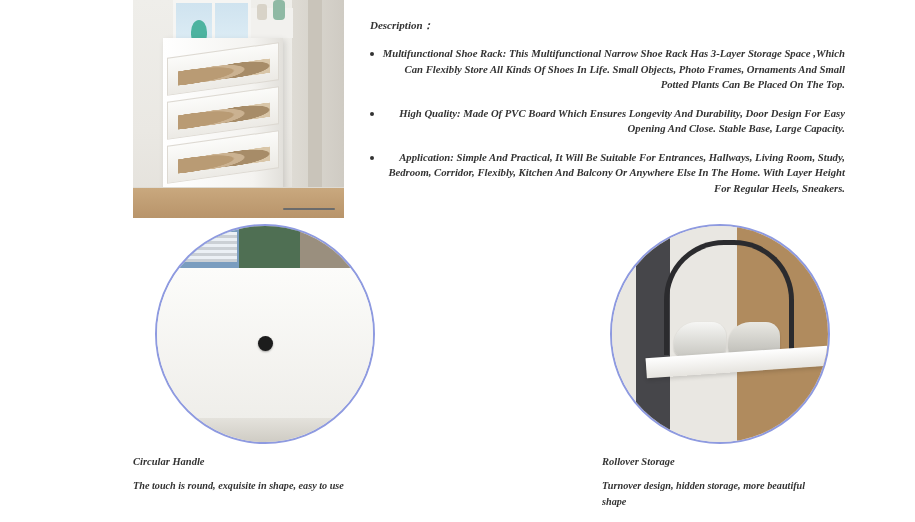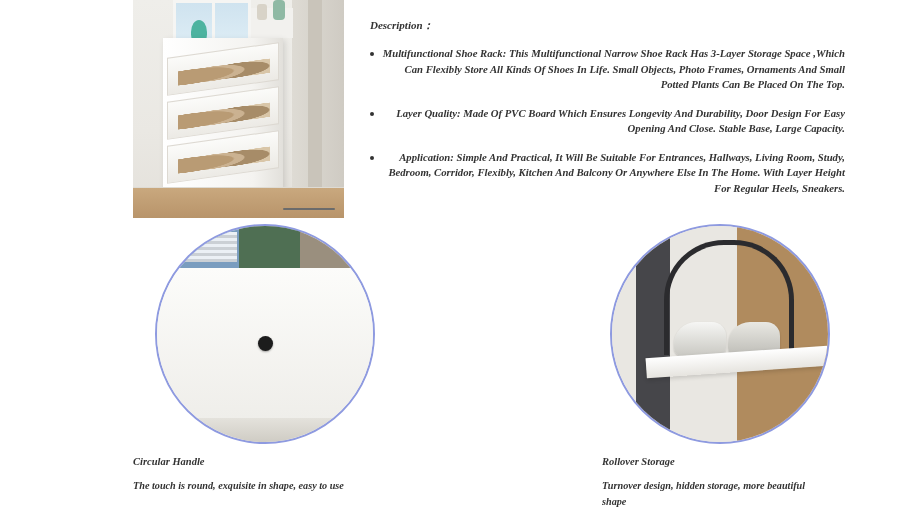--- a/index.html
+++ b/index.html
@@ -387,21 +387,21 @@
       </div>
       <div class="baseboard"></div>
       <div class="floor"></div>
       <div class="cord"></div>
     </div>
 
     <div class="desc-block">
       <div class="desc-title">Description：</div>
       <ul class="desc-list">
         <li>Multifunctional Shoe Rack: This Multifunctional Narrow Shoe Rack Has 3-Layer Storage Space ,Which Can Flexibly Store All Kinds Of Shoes In Life. Small Objects, Photo Frames, Ornaments And Small Potted Plants Can Be Placed On The Top.</li>
-        <li>Layer Quality: Made Of PVC Board Which Ensures Longevity And Durability, Door Design For Easy Opening And Close. Stable Base, Large Capacity.</li>
+        <li>High Quality: Made Of PVC Board Which Ensures Longevity And Durability, Door Design For Easy Opening And Close. Stable Base, Large Capacity.</li>
         <li>Application: Simple And Practical, It Will Be Suitable For Entrances, Hallways, Living Room, Study, Bedroom, Corridor, Flexibly, Kitchen And Balcony Or Anywhere Else In The Home. With Layer Height For Regular Heels, Sneakers.</li>
       </ul>
     </div>
   </div>
 
   <div class="features">
 
     <div class="feature f1">
       <div class="circle-wrap">
         <div class="circle-inner">

